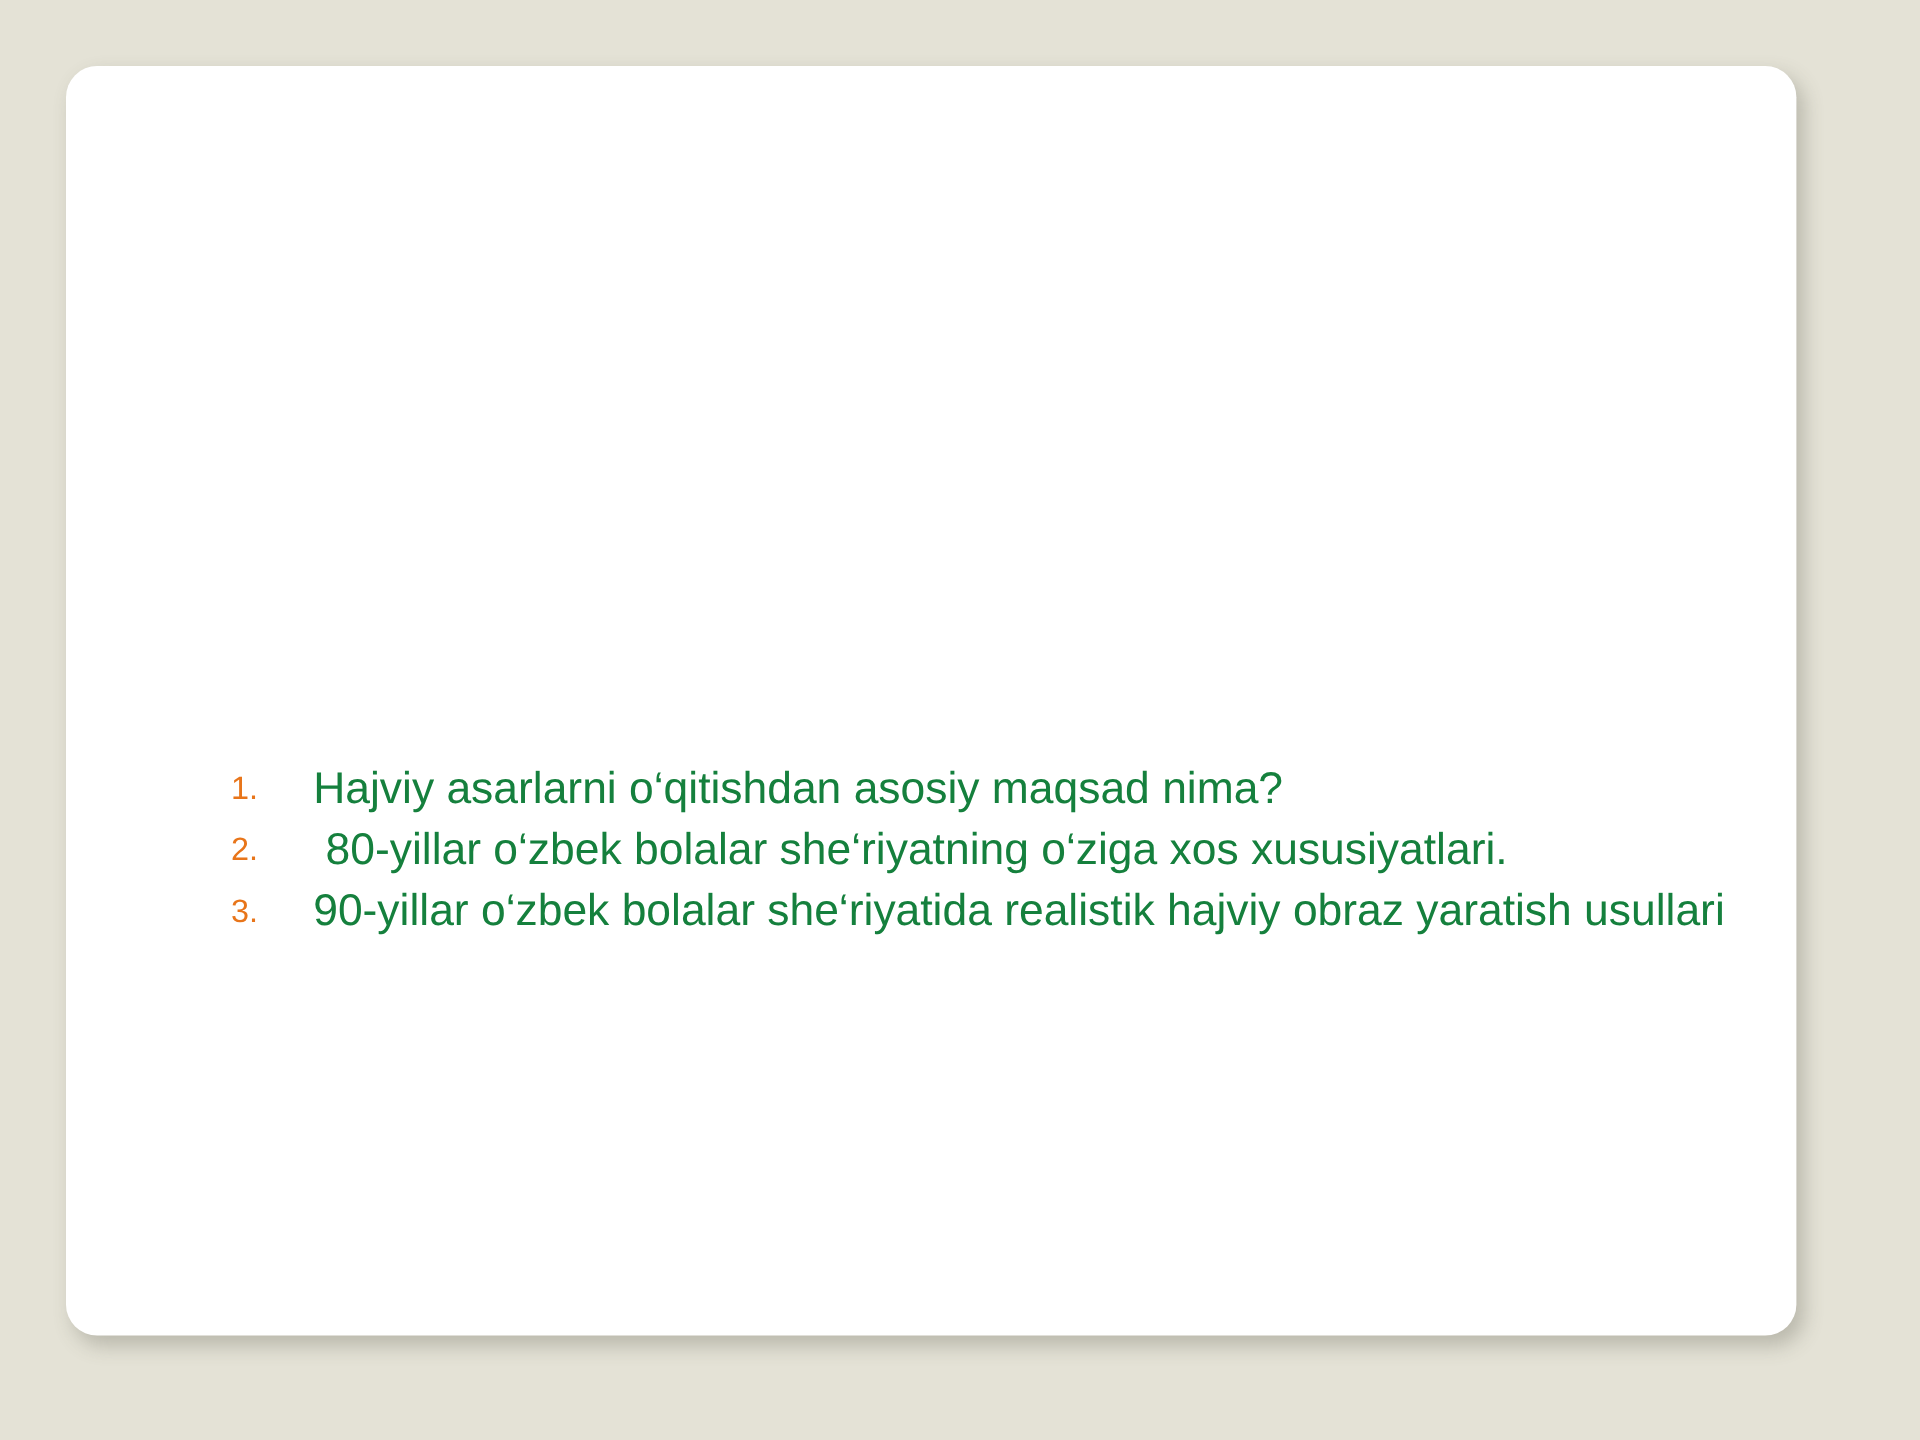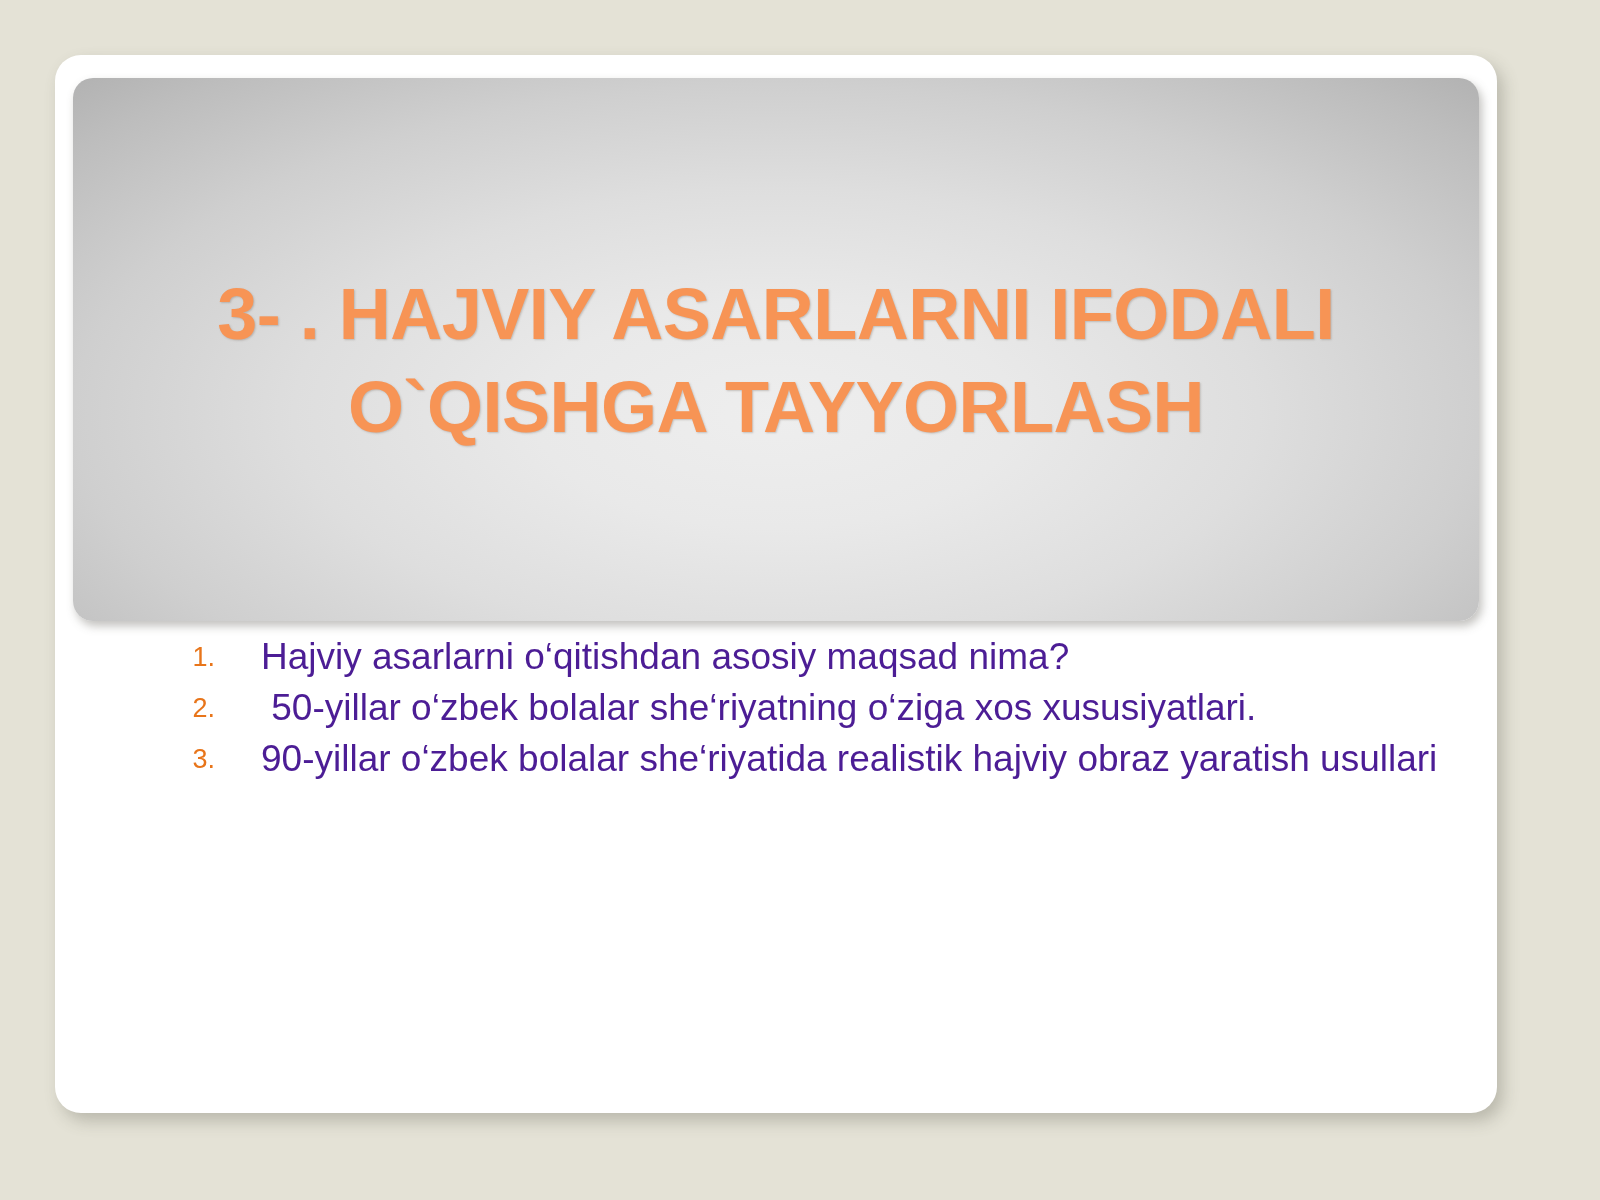--- a/index.html
+++ b/index.html
@@ -82,21 +82,21 @@
   ol.content-list {
     margin: 0;
     padding: 0 40px 0 96px;
     list-style: none;
     counter-reset: itemcounter;
   }
 
   ol.content-list > li {
     position: relative;
     counter-increment: itemcounter;
-    color: #4c1d95;
+    color: #15803d;
     font-family: "Liberation Sans", sans-serif;
     font-size: 37px;
     line-height: 1.32;
     margin: 0 0 2px 0;
     padding-left: 92px;
     white-space: pre-wrap;
   }
 
   ol.content-list > li::before {
     content: counter(itemcounter) ".";
@@ -110,27 +110,24 @@
     font-family: "Liberation Sans", sans-serif;
   }
 </style>
 </head>
 <body>
 
 <div class="stage">
 
   <div class="slide-card">
 
-    <div class="title-panel">
-      <div class="title-text">3- . HAJVIY ASARLARNI IFODALI O`QISHGA TAYYORLASH</div>
-    </div>
 
     <div class="body-area">
       <ol class="content-list">
         <li>Hajviy asarlarni o‘qitishdan asosiy maqsad nima?</li>
-        <li> 50-yillar o‘zbek bolalar she‘riyatning o‘ziga xos xususiyatlari.</li>
+        <li> 80-yillar o‘zbek bolalar she‘riyatning o‘ziga xos xususiyatlari.</li>
         <li>90-yillar o‘zbek bolalar she‘riyatida realistik hajviy obraz yaratish usullari</li>
       </ol>
     </div>
 
   </div>
 
 </div>
 
 </body></html>

